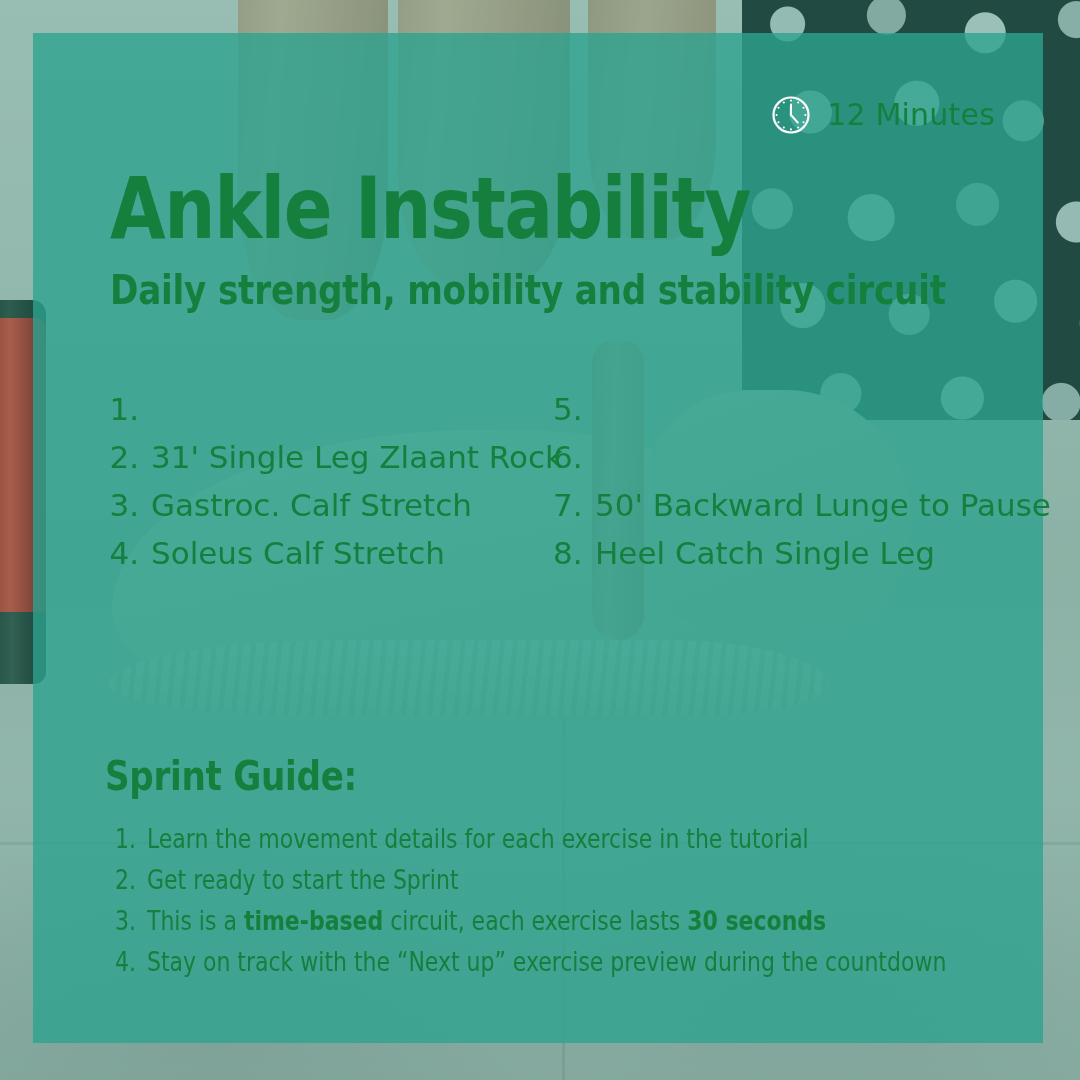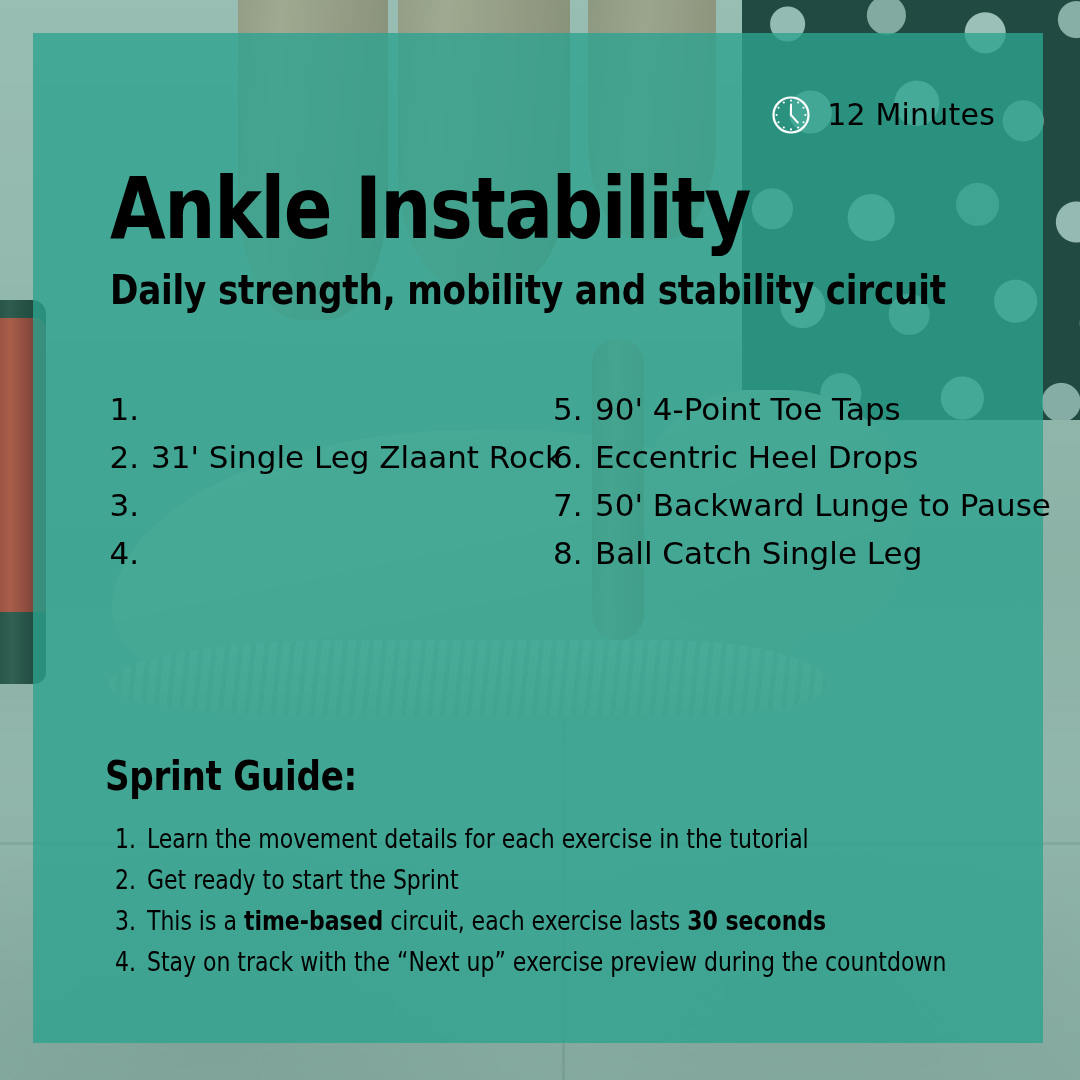--- a/index.html
+++ b/index.html
@@ -145,21 +145,21 @@
     left: 33px; top: 33px;
     width: 1010px; height: 1010px;
     background: rgba(46,162,143,.80);
   }
 
   
   .content {
     position: absolute;
     left: 33px; top: 33px;
     width: 1010px; height: 1010px;
-    color: #000000;
+    color: #15803d;
   }
 
   .duration {
     position: absolute;
     right: 48px; top: 62px;
     display: flex;
     align-items: center;
     gap: 16px;
   }
   .clock-icon { display: block; }
@@ -316,41 +316,41 @@
       <div class="ex-col ex-col-left">
         <div class="ex-item">
           <span class="ex-num">1.</span>
         </div>
         <div class="ex-item">
           <span class="ex-num">2.</span>
           <span class="ex-name">31' Single Leg Zlaant Rock</span>
         </div>
         <div class="ex-item">
           <span class="ex-num">3.</span>
+          <span class="ex-name">Gastroc. Calf Stretch</span>
         </div>
         <div class="ex-item">
           <span class="ex-num">4.</span>
+          <span class="ex-name">Soleus Calf Stretch</span>
         </div>
       </div>
       <div class="ex-col ex-col-right">
         <div class="ex-item">
           <span class="ex-num">5.</span>
-          <span class="ex-name">90' 4-Point Toe Taps</span>
         </div>
         <div class="ex-item">
           <span class="ex-num">6.</span>
-          <span class="ex-name">Eccentric Heel Drops</span>
         </div>
         <div class="ex-item">
           <span class="ex-num">7.</span>
           <span class="ex-name">50' Backward Lunge to Pause</span>
         </div>
         <div class="ex-item">
           <span class="ex-num">8.</span>
-          <span class="ex-name">Ball Catch Single Leg</span>
+          <span class="ex-name">Heel Catch Single Leg</span>
         </div>
       </div>
     </div>
 
     <div class="sprint-heading">Sprint Guide:</div>
 
     <div class="guide">
       <div class="guide-item">
         <span class="guide-num">1.</span>
         <span class="guide-text">Learn the movement details for each exercise in the tutorial</span>

